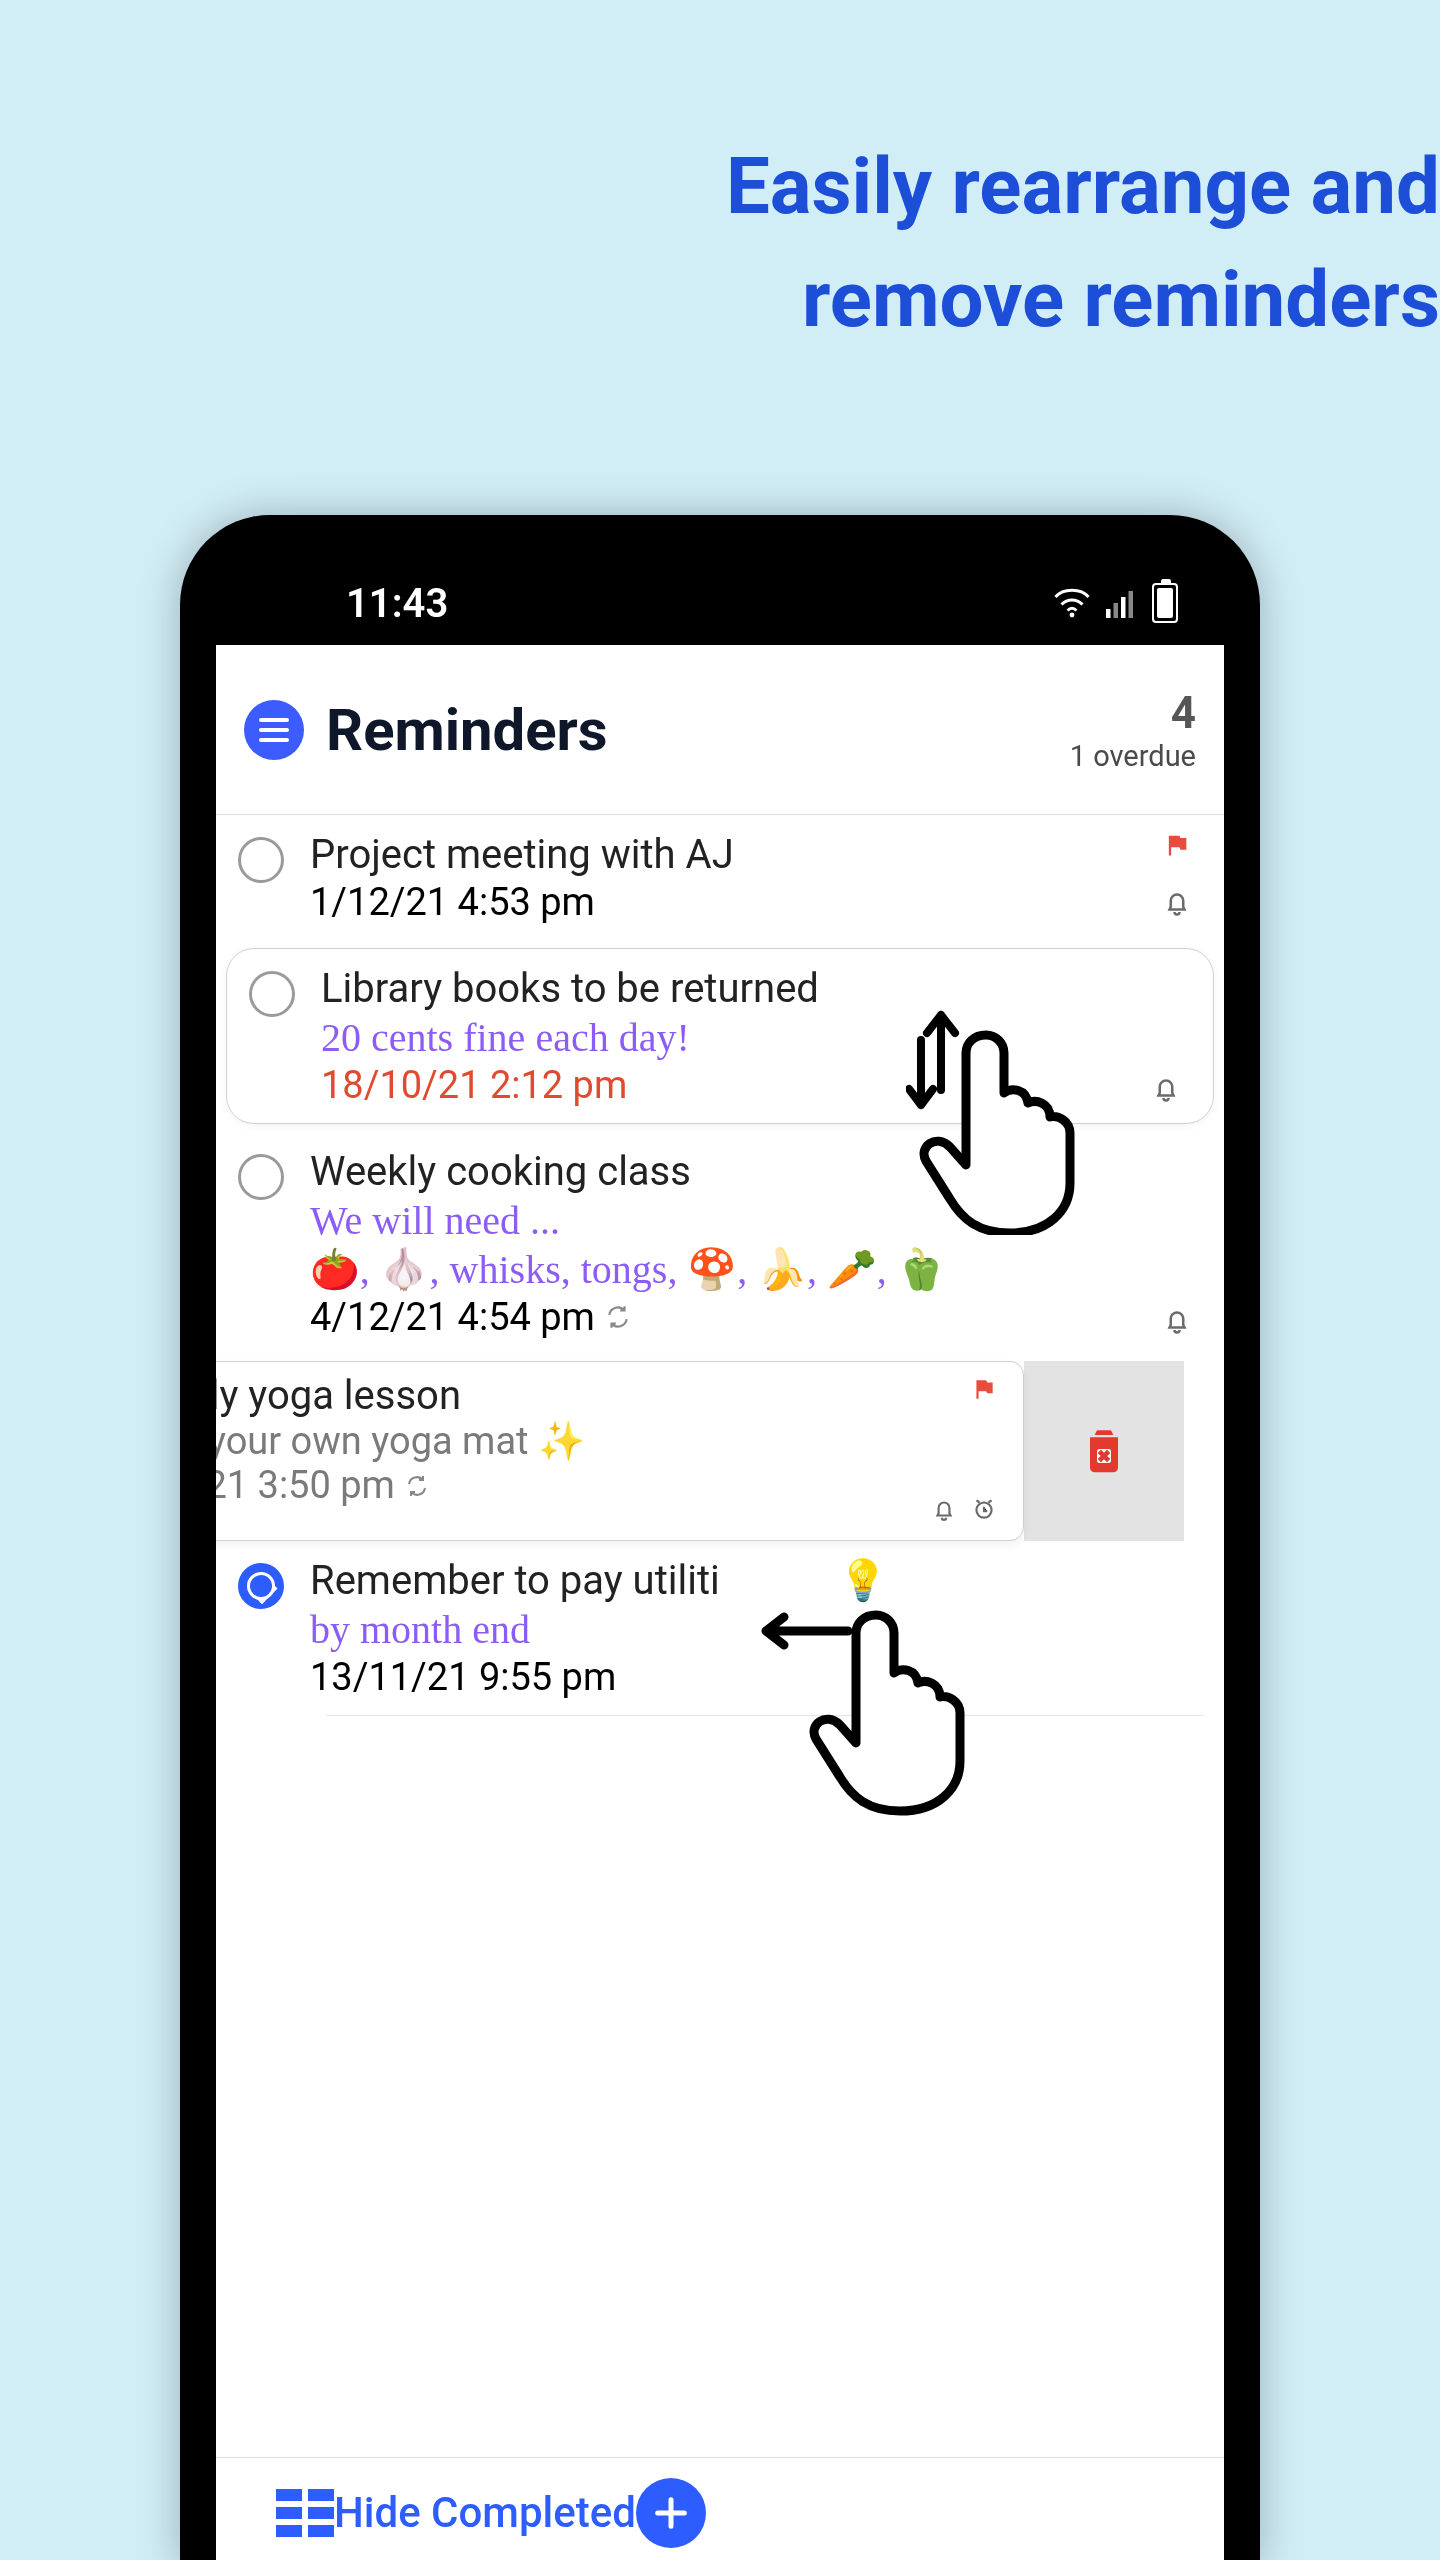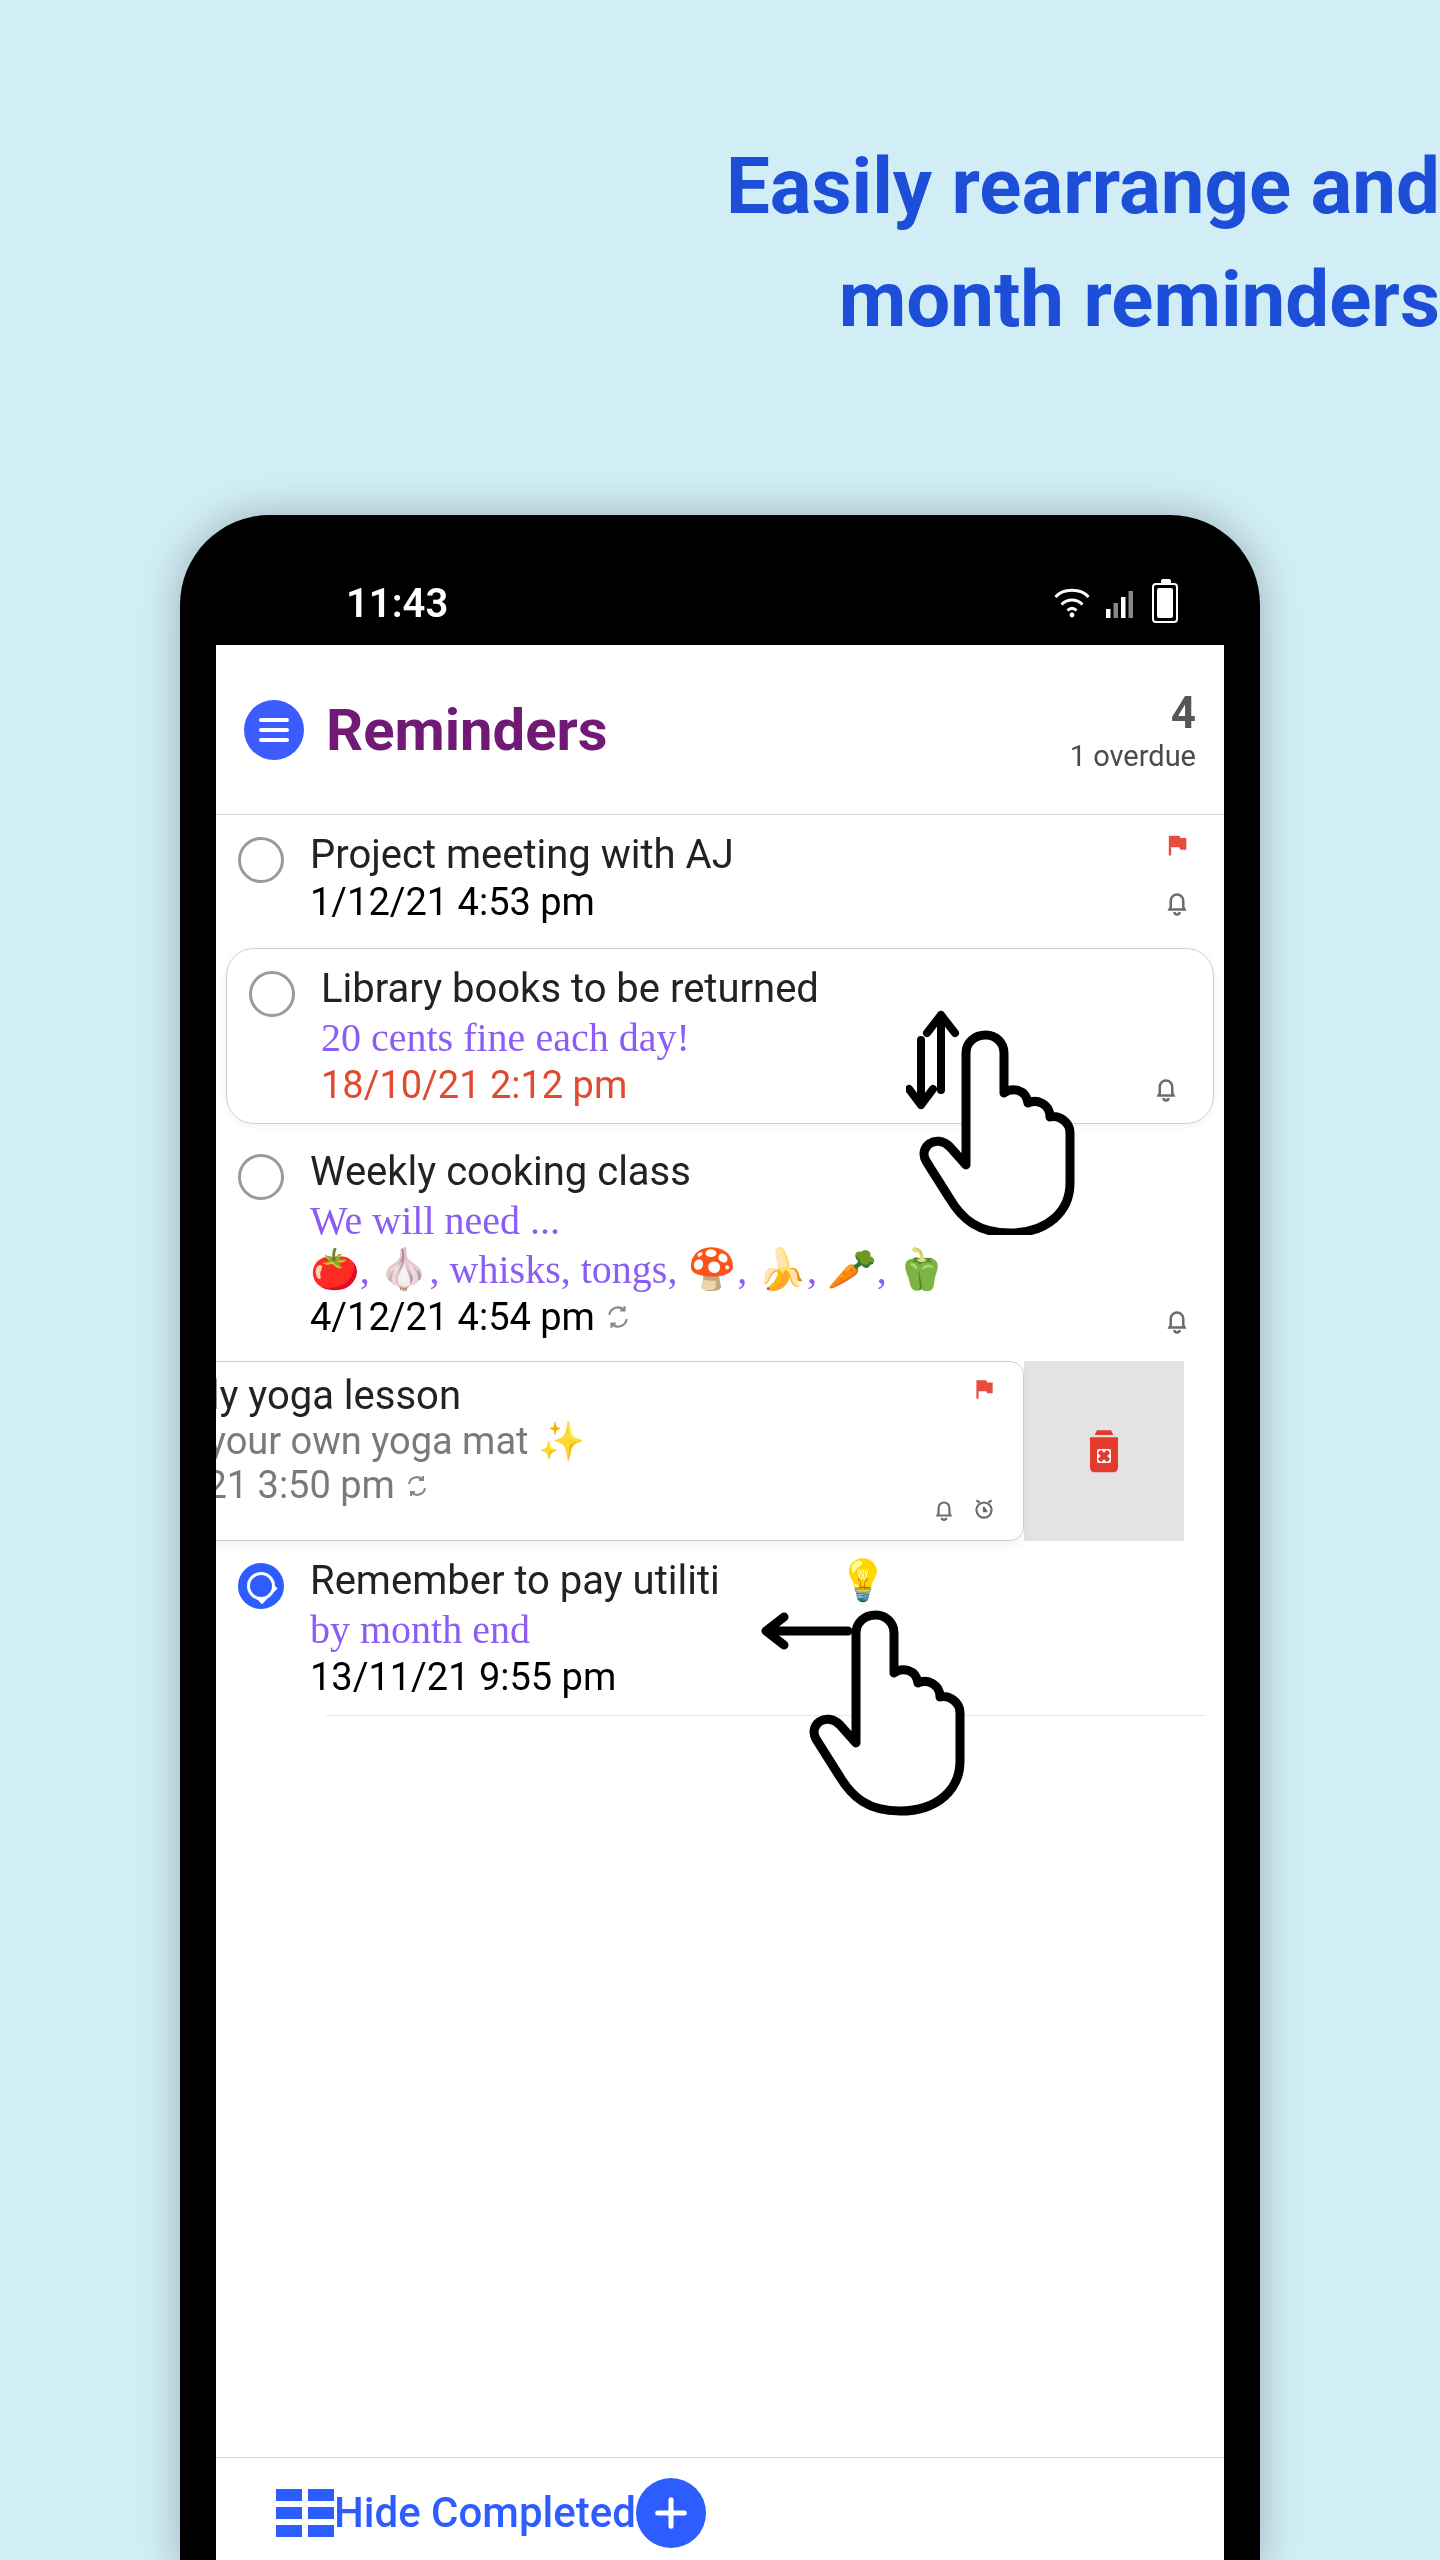--- a/index.html
+++ b/index.html
@@ -109,21 +109,21 @@
     display: flex; flex-direction: column;
     justify-content: center; align-items: center; gap: 6px;
   }
   .app-header .list-icon span {
     width: 30px; height: 4px; background: #fff; border-radius: 2px;
   }
   .app-header h1 {
     margin-left: 22px;
     font-size: 58px;
     font-weight: 700;
-    color: #701a75;
+    color: #0f172a;
   }
   .app-header .counts {
     margin-left: auto;
     text-align: right;
     color: #4a4a4a;
   }
   .app-header .counts .n {
     font-size: 44px;
     font-weight: 700;
     color: #565656;
@@ -277,21 +277,21 @@
     line-height: 1;
   }
 
   .repeat-icon { color:#888; }
 </style>
 </head>
 <body>
 
 <div class="headline">
   <span>Easily rearrange and</span><br>
-  <span>month reminders</span>
+  <span>remove reminders</span>
 </div>
 
 <div class="phone">
 
   <div class="screen">
 
     <div class="statusbar">
       <span>11:43</span>
       <div class="right">
         <svg width="36" height="30" viewBox="0 0 24 20" fill="none">

